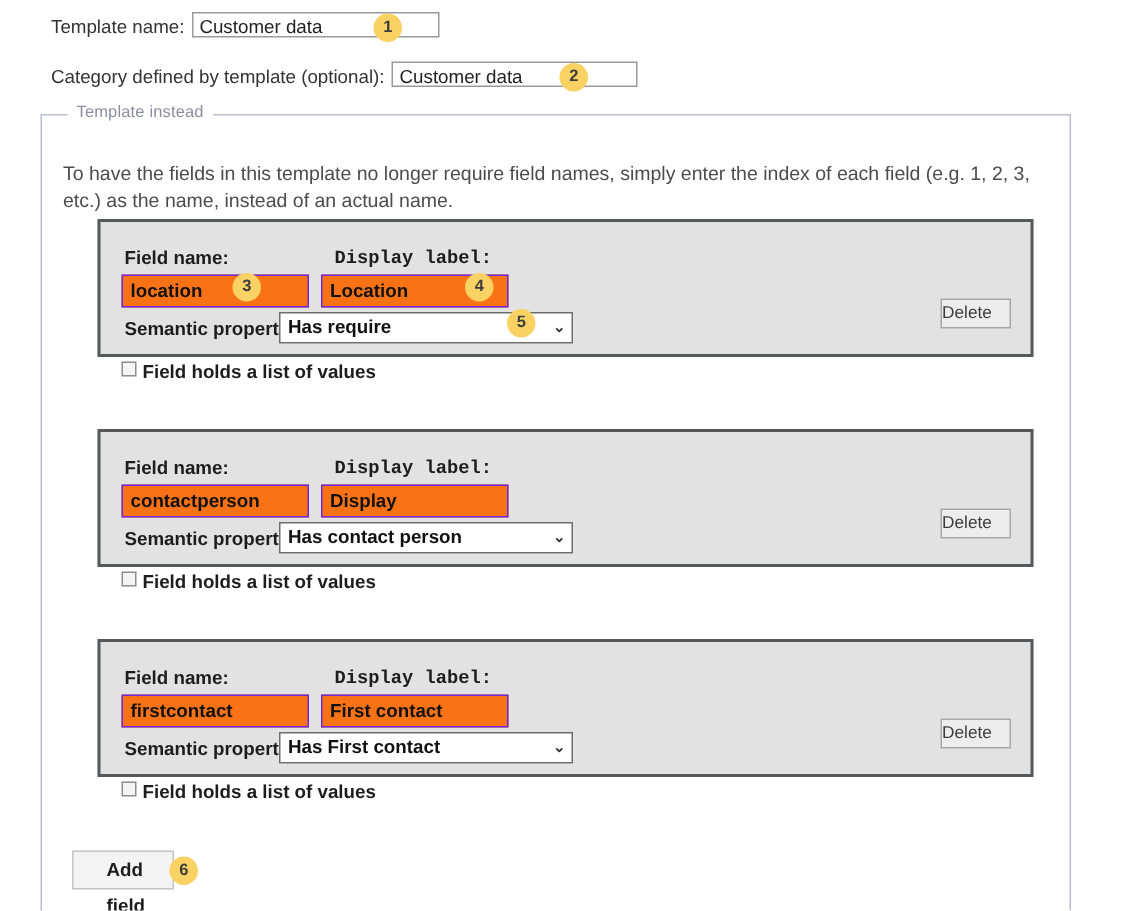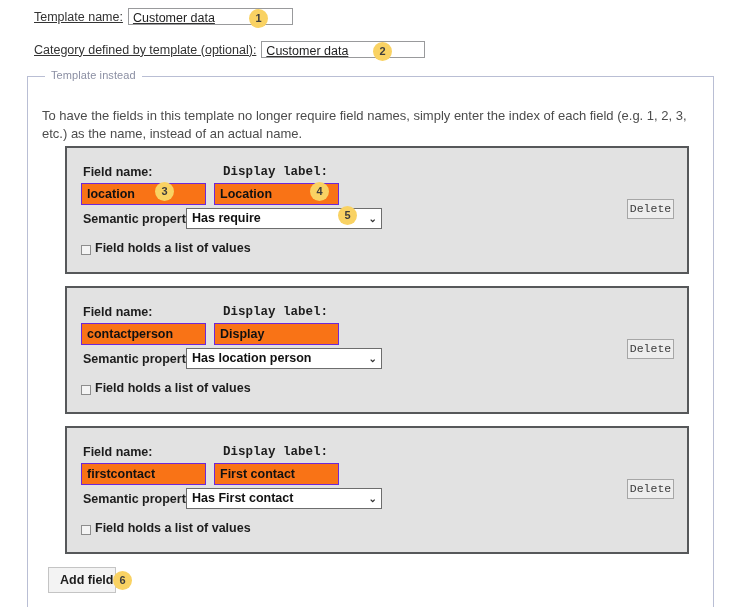--- a/index.html
+++ b/index.html
@@ -31,23 +31,22 @@
     text-align: center;
     font-family: "Liberation Sans", sans-serif;
     z-index: 40;
     pointer-events: none;
   }
 
   
   .top-row {
     position: absolute;
     display: flex;
-    align-items: center;
-    white-space: nowrap;
-    text-decoration: underline;
+    align-items: flex-end;
+    white-space: nowrap;
   }
   .top-row .lbl {
     font-size: 12.5px;
     color: #333;
     margin-right: 5px;
   }
   .txtbox {
     box-sizing: border-box;
     border: 1px solid #999a9c;
     background: #ffffff;
@@ -98,21 +97,21 @@
     font-size: 13px;
     line-height: 18px;
     color: #4c4c4c;
   }
 
   
   .field-group {
     position: absolute;
     left: 37px;
     width: 624px;
-    height: 128px;
+    height: 92px;
     background: #e2e2e2;
     border: 2px solid #56585a;
     box-sizing: border-box;
   }
   #field-group-0 { top: 69px; }
   #field-group-1 { top: 209px; }
   #field-group-2 { top: 349px; }
 
   .fg-label {
     position: absolute;
@@ -171,21 +170,21 @@
     line-height: 19px;
     font-size: 10px;
     color: #333;
   }
 
   .fg-check-row {
     position: absolute;
     left: 14px;
     top: 93px;
     display: flex;
-    align-items: flex-end;
+    align-items: flex-start;
   }
   .fg-checkbox {
     width: 10px;
     height: 10px;
     box-sizing: border-box;
     border: 1px solid #8d8d8d;
     background: #f4f4f4;
     margin-right: 4px;
     flex: none;
   }
@@ -200,41 +199,41 @@
     position: absolute;
     right: 13px;
     top: 51px;
     width: 47px;
     height: 20px;
     box-sizing: border-box;
     border: 1px solid #a6a6a6;
     background: #ededed;
     font-size: 11.5px;
     color: #3b3b3b;
-    font-family: Liberation Mono, monospace;
+    font-family: Liberation Sans, sans-serif;
     line-height: 18px;
-    text-align: center;
+    text-align: left;
   }
 
   
   #btn-add-field {
     position: absolute;
     left: 48px;
     top: 567px;
     width: 68px;
     height: 26px;
     box-sizing: border-box;
     border: 1px solid #c4c4c4;
     background: #f3f3f3;
     font-size: 12.5px;
     font-weight: bold;
     color: #1d1d1d;
     font-family: "Liberation Sans", sans-serif;
     line-height: 24px;
-    padding-left: 11px;
+    padding-left: 22px;
   }
 </style>
 </head>
 <body>
 
 <div class="top-row" id="row-template-name">
   <span class="lbl">Template name:</span>
   <span class="txtbox" id="input-template-name">Customer data</span>
 </div>
 <div class="badge" style="left:249px; top:9px;">1</div>
@@ -266,21 +265,21 @@
     <div class="btn-delete">Delete</div>
   </div>
 
   <div class="field-group" id="field-group-1">
     <div class="fg-label lbl-fieldname">Field name:</div>
     <div class="fg-label lbl-displaylabel">Display label:</div>
     <div class="fg-input inp-fieldname">contactperson</div>
     <div class="fg-input inp-displaylabel">Display</div>
     <div class="fg-label lbl-semantic">Semantic property:</div>
     <div class="fg-select">
-      <span class="sel-text">Has location person</span>
+      <span class="sel-text">Has contact person</span>
       <span class="sel-arrow">⌄</span>
     </div>
     <div class="fg-check-row">
       <span class="fg-checkbox"></span>
       <span class="fg-check-label">Field holds a list of values</span>
     </div>
     <div class="btn-delete">Delete</div>
   </div>
 
   <div class="field-group" id="field-group-2">

